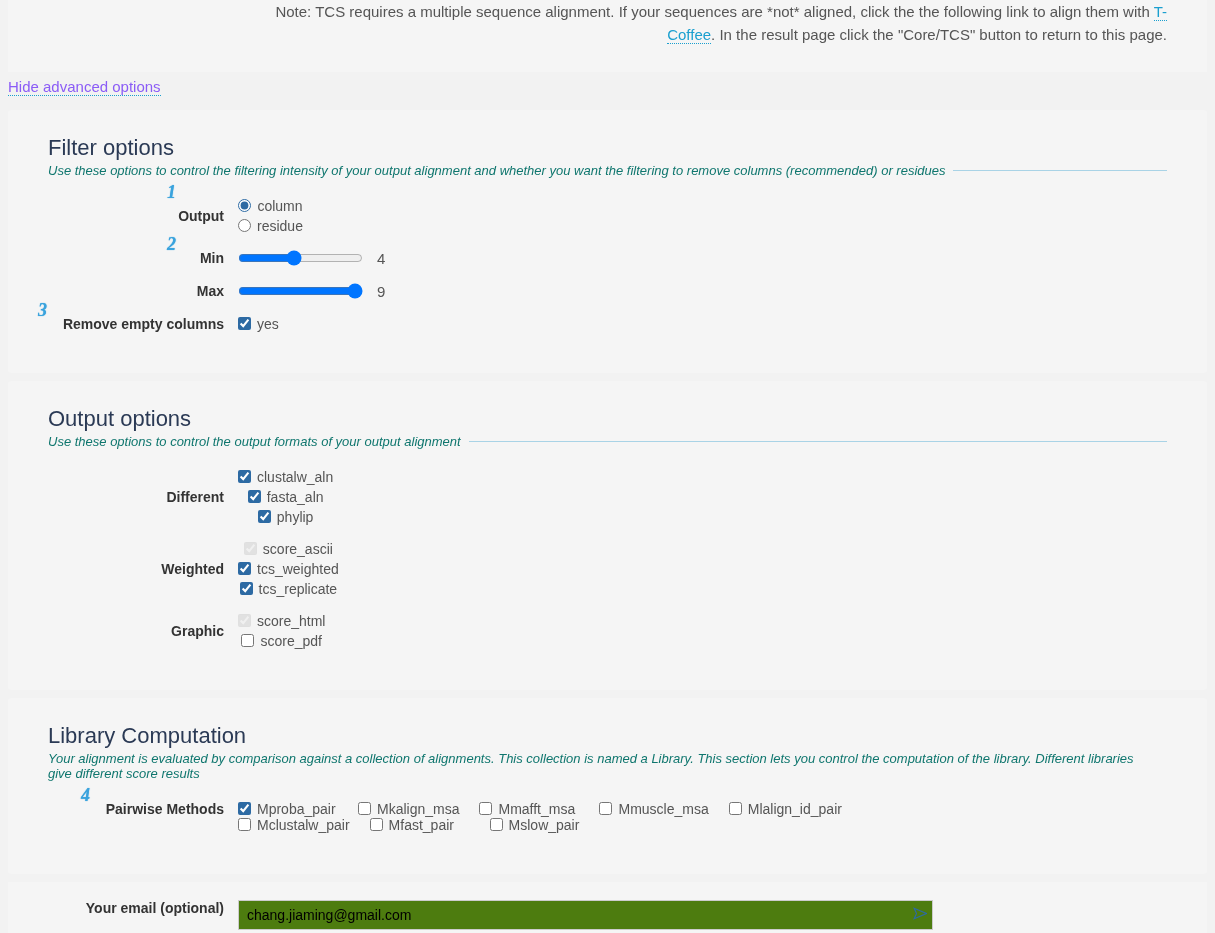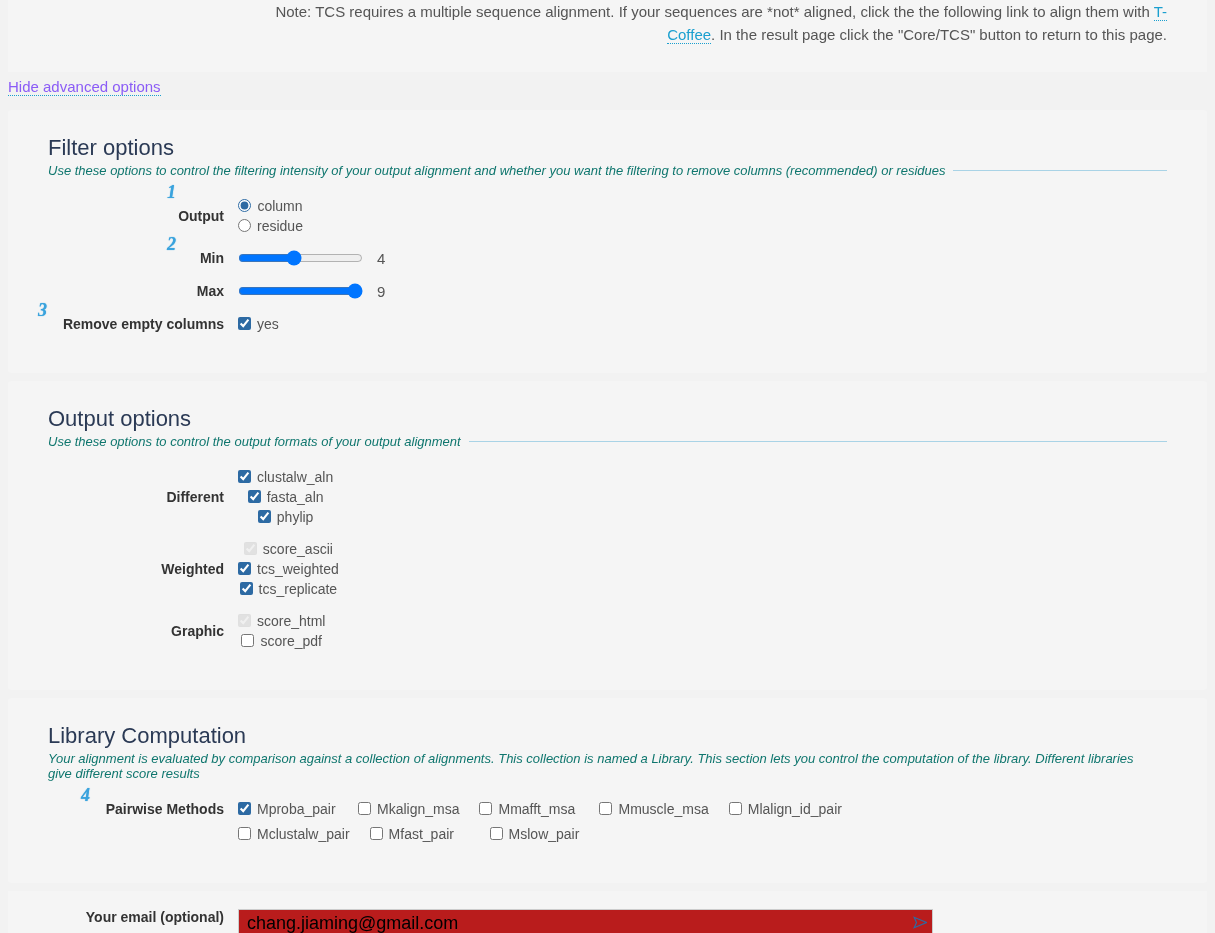--- a/index.html
+++ b/index.html
@@ -119,21 +119,21 @@
     width: 125px;
     cursor: pointer;
   }
   .slider-val {
     color: #555;
     font-size: 15px;
   }
   .methods-grid {
     display: flex;
     flex-direction: column;
-    gap: 9px;
+    gap: 0;
   }
   .methods-row {
     display: flex;
     gap: 20px;
   }
   .methods-row label.choice { min-width: 100px; }
   .email-panel {
     background: #f5f5f5;
     margin: 8px;
     padding: 18px 40px;
@@ -147,23 +147,23 @@
     font-size: 14px;
   }
   .email-input-wrap {
     position: relative;
     flex: 0 0 695px;
   }
   .email-input {
     width: 100%;
     height: 30px;
     padding: 4px 28px 4px 8px;
-    font-size: 18px;
+    font-size: 14px;
     border: 1px solid #ccc;
-    background: #b91c1c;
+    background: #4d7c0f;
     font-family: inherit;
   }
   .email-icon {
     position: absolute;
     right: 6px;
     top: 50%;
     transform: translateY(-50%);
     color: #2d6aa3;
     font-size: 14px;
     pointer-events: none;

